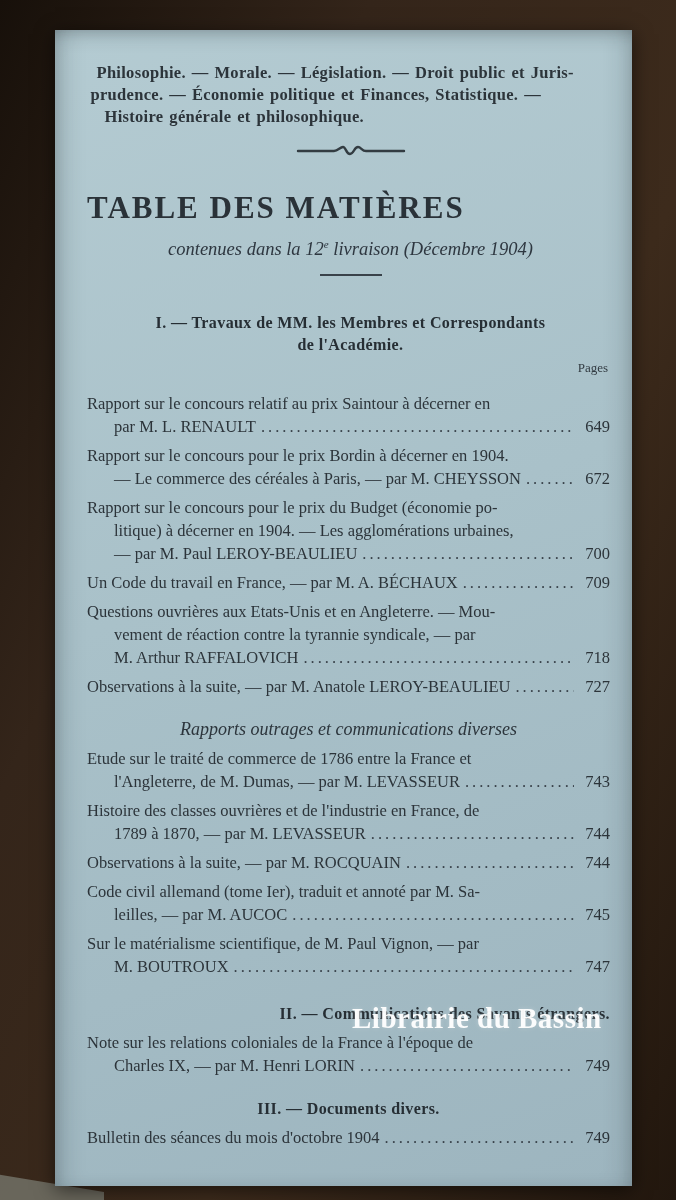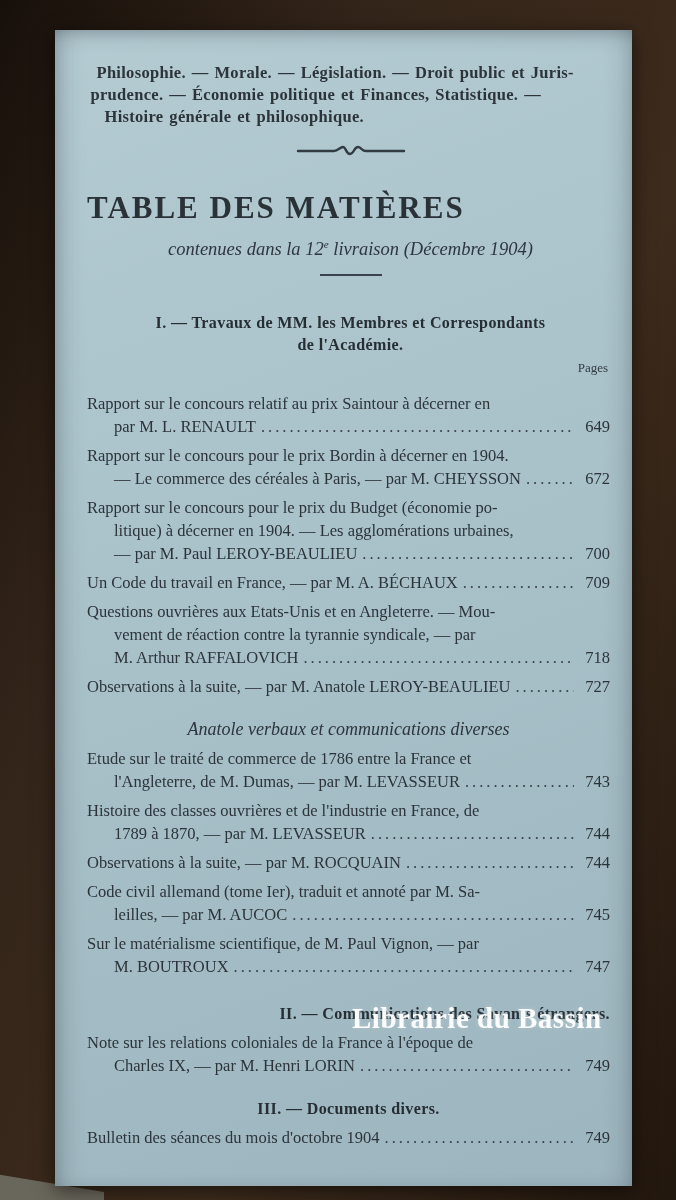--- a/index.html
+++ b/index.html
@@ -147,21 +147,21 @@
         </div>
 
         <div class="entry">
           <div class="line flex">
             <span class="txt">Observations à la suite, — par M. Anatole LEROY-BEAULIEU</span>
             <span class="leader">......................................................................................................................................................</span>
             <span class="pagenum">727</span>
           </div>
         </div>
 
-        <div class="subsection-heading">Anatole verbaux et communications diverses</div>
+        <div class="subsection-heading">Rapports outrages et communications diverses</div>
 
         <div class="entry">
           <div class="line">Etude sur le traité de commerce de 1786 entre la France et</div>
           <div class="line flex cont">
             <span class="txt">l'Angleterre, de M. Dumas, — par M. LEVASSEUR</span>
             <span class="leader">......................................................................................................................................................</span>
             <span class="pagenum">743</span>
           </div>
         </div>
 

